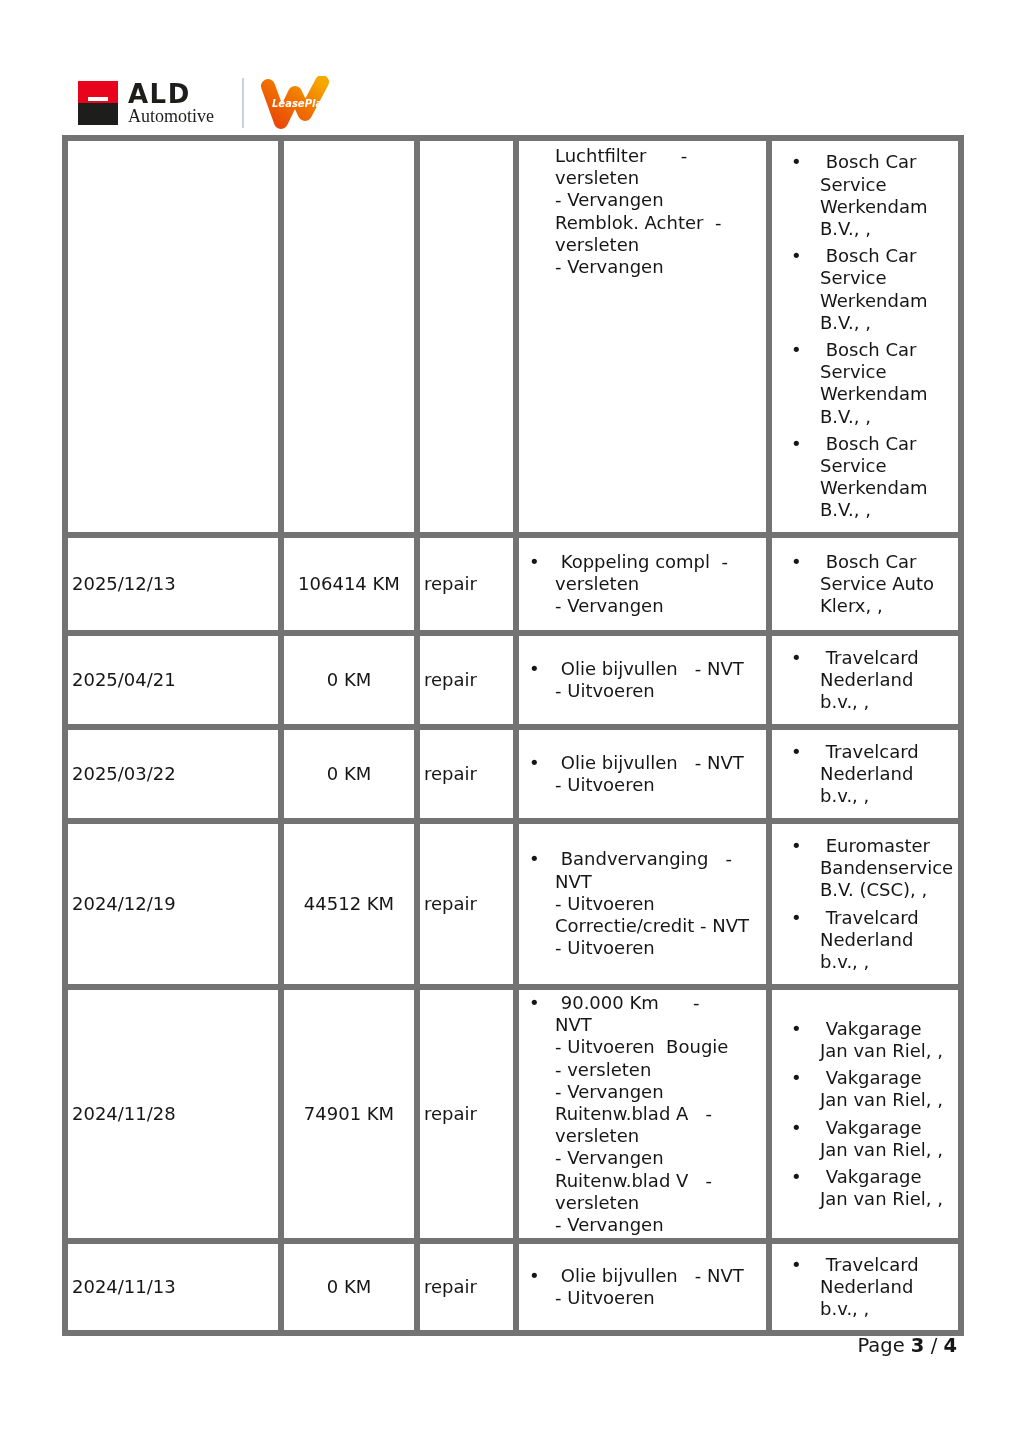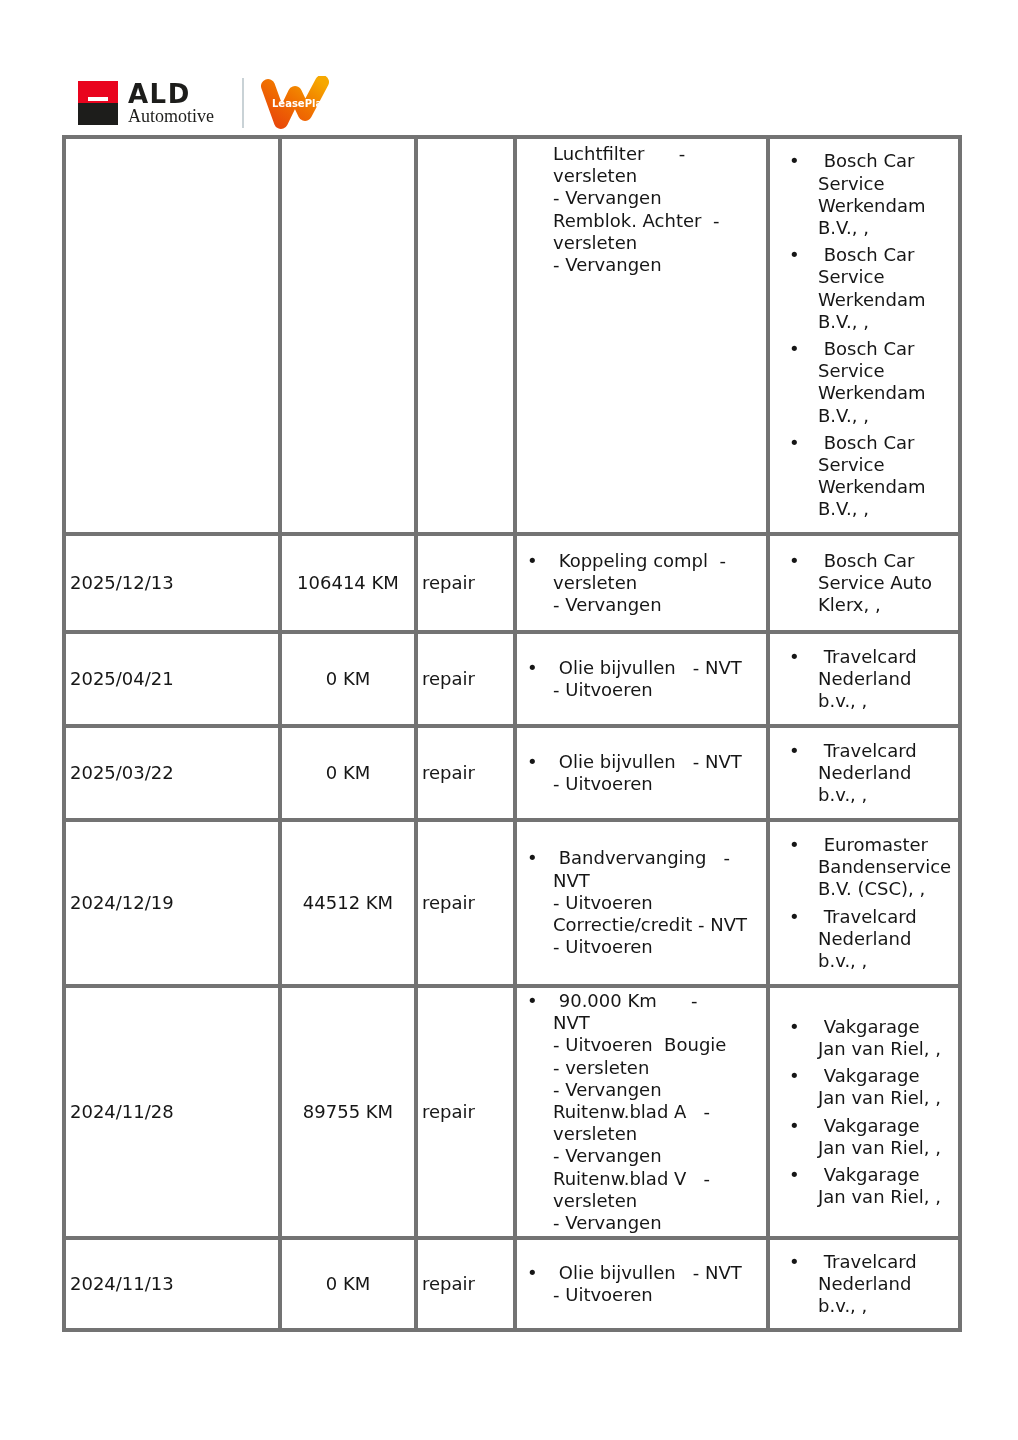--- a/index.html
+++ b/index.html
@@ -18,30 +18,30 @@
     display:flex;align-items:center;
   }
   .ald-mark{position:relative;width:40px;height:44px;flex:0 0 auto;}
   .ald-mark .red{position:absolute;top:0;left:0;width:40px;height:22px;background:var(--ald-red,#e9041e);}
   .ald-mark .black{position:absolute;top:22px;left:0;width:40px;height:22px;background:var(--ald-black,#1d1d1b);}
   .ald-mark .dash{position:absolute;top:16px;left:10px;width:20px;height:4px;background:#ffffff;z-index:2;}
   .ald-text{margin-left:10px;display:flex;flex-direction:column;justify-content:center;}
   .ald-name{font-size:26px;font-weight:bold;letter-spacing:1.5px;line-height:26px;color:var(--ald-black,#1d1d1b);}
   .ald-sub{font-size:18px;line-height:19px;color:var(--ald-black,#1d1d1b);font-family:Liberation Serif, serif;}
   .logo-divider{width:2px;height:50px;background:#c9d2d6;margin:0 15px 0 28px;flex:0 0 auto;}
-  .lp-logo{position:relative;width:80px;height:54px;flex:0 0 auto;}
+  .lp-logo{position:relative;width:80px;height:54px;flex:0 0 auto;font-style:italic;}
 
   
   .tablewrap{position:absolute;top:135px;left:62px;}
   table.maint{
     border-collapse:collapse;table-layout:fixed;width:896px;
     font-size:18px;line-height:22.2px;color:#161616;
   }
   table.maint td{
-    border:4px solid #737373;
+    border:6px solid #737373;
     vertical-align:middle;
     padding:2px 4px;
     overflow:hidden;
   }
   td.c-date{padding-left:16px;}
   td.c-km{padding-left:12px;text-align:center;}
   td.c-type{padding-left:10px;margin-left:32px;}
   td.c-works{padding:2px 6px;}
   td.c-works.top{vertical-align:top;padding-top:4px;}
   td.c-supp{vertical-align:top;padding:5px 2px 4px 0;}
@@ -232,21 +232,21 @@
               <div class="sitem">
                 <span class="bullet">•</span>
                 <div class="pre"> Travelcard
 Nederland
 b.v., ,</div>
               </div>
             </td>
           </tr>
           <tr style="height: 244px;">
             <td class="c-date">2024/11/28</td>
-            <td class="c-km">89755 KM</td>
+            <td class="c-km">74901 KM</td>
             <td class="c-type">repair</td>
             <td class="c-works">
               <div class="witem">
                 <span class="bullet">•</span>
                 <div class="pre"> 90.000 Km      -
 NVT
 - Uitvoeren  Bougie
 - versleten
 - Vervangen
 Ruitenw.blad A   -
@@ -297,14 +297,20 @@
                 <div class="pre"> Travelcard
 Nederland
 b.v., ,</div>
               </div>
             </td>
           </tr>
         </tbody>
     </table>
   </div>
 
+  <div class="footer">
+    <span>Page</span>
+    <b>3</b>
+    <span>/</span>
+    <b>4</b>
+  </div>
 
 </div>
 
 </body></html>

